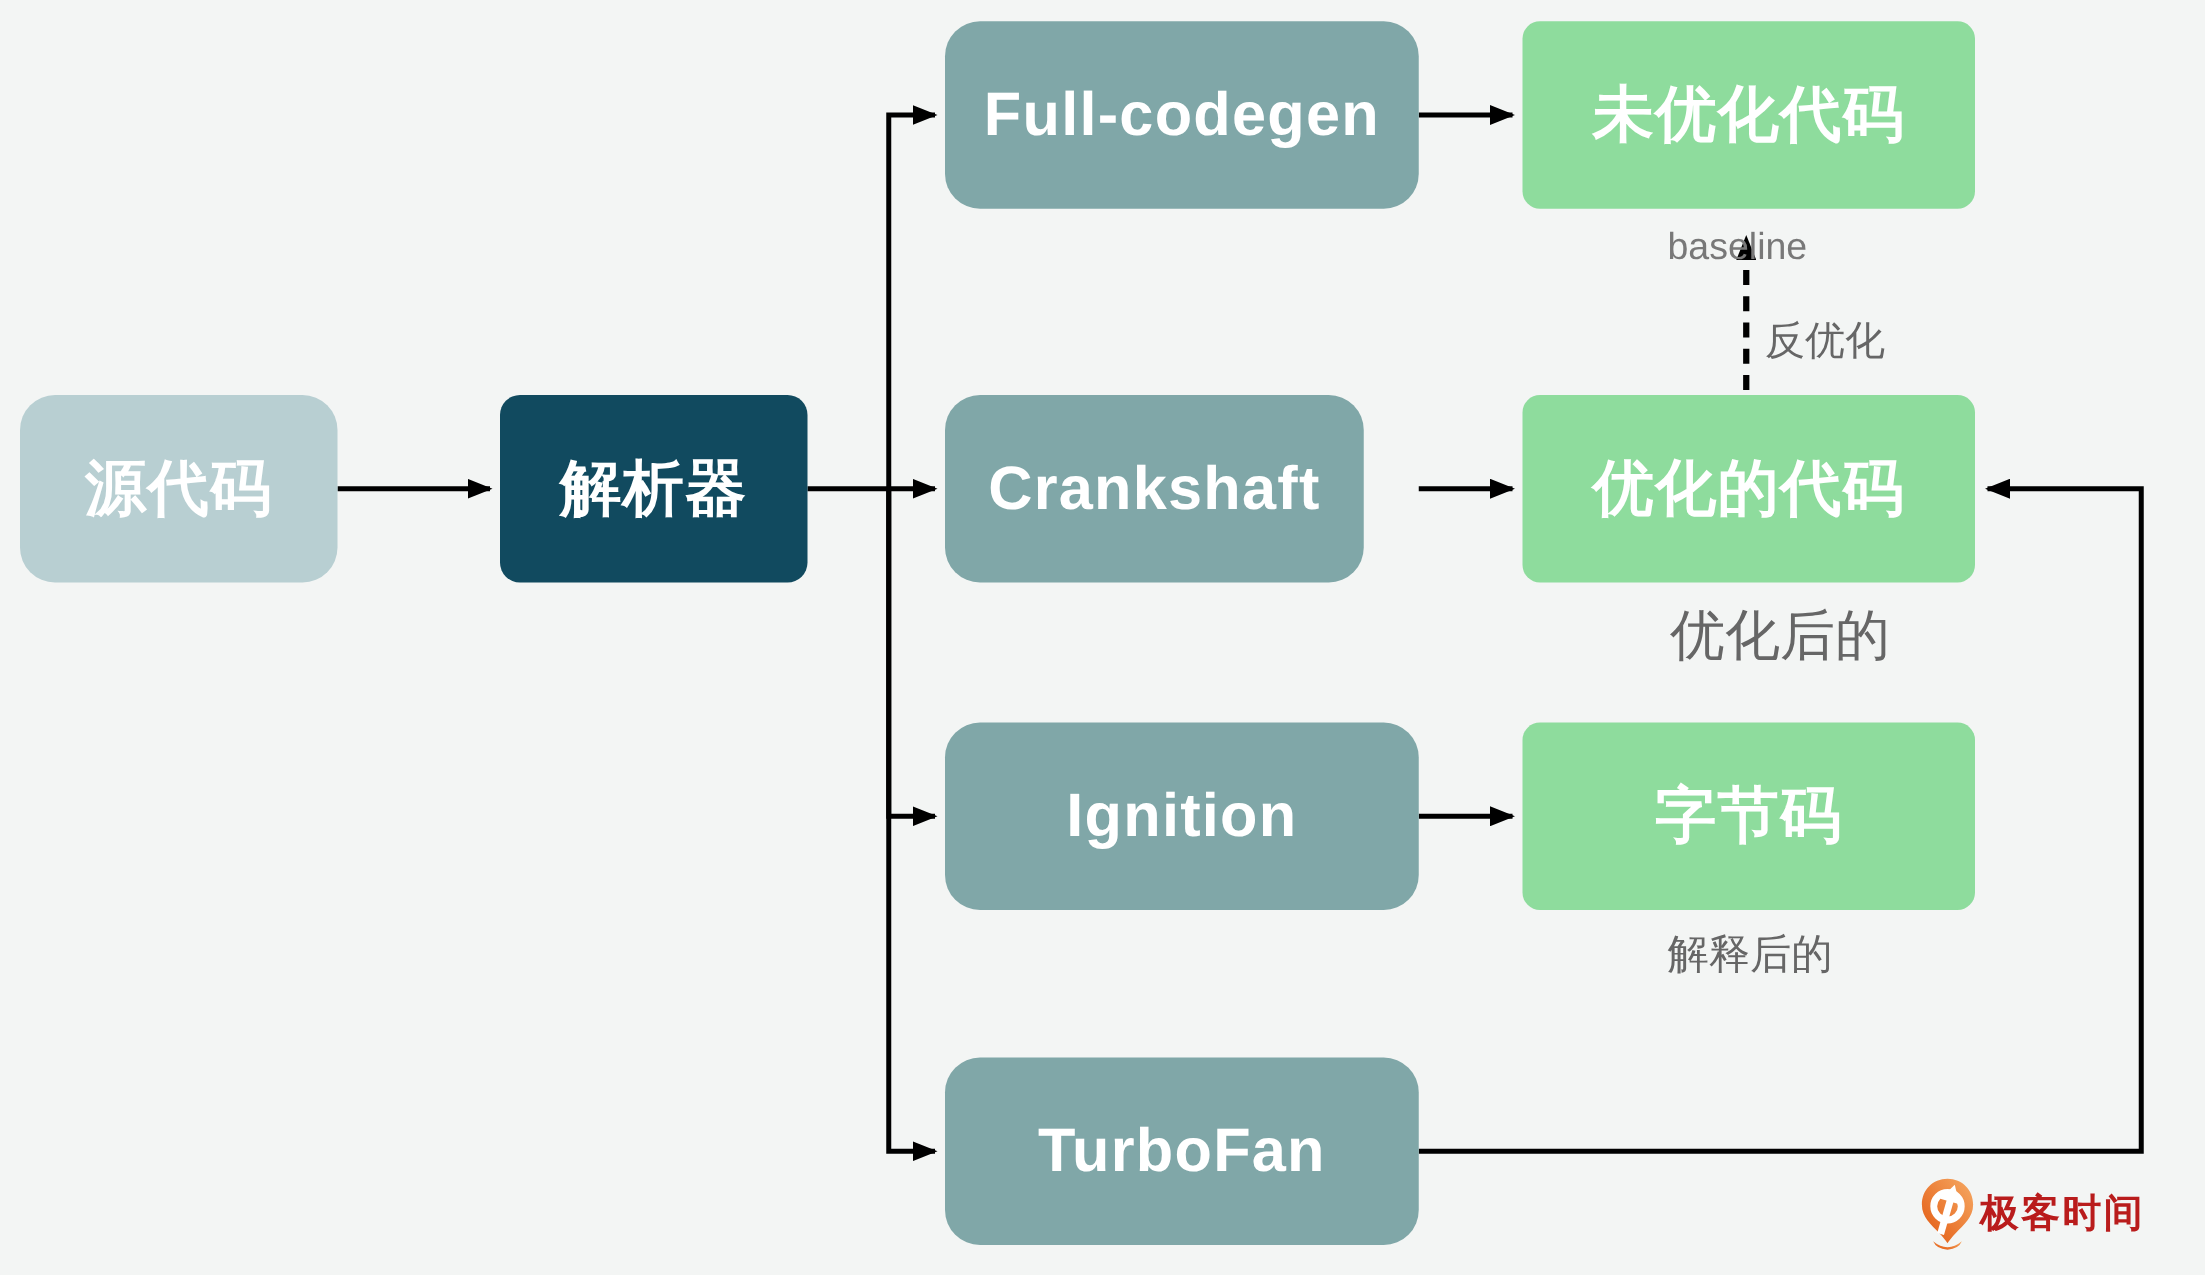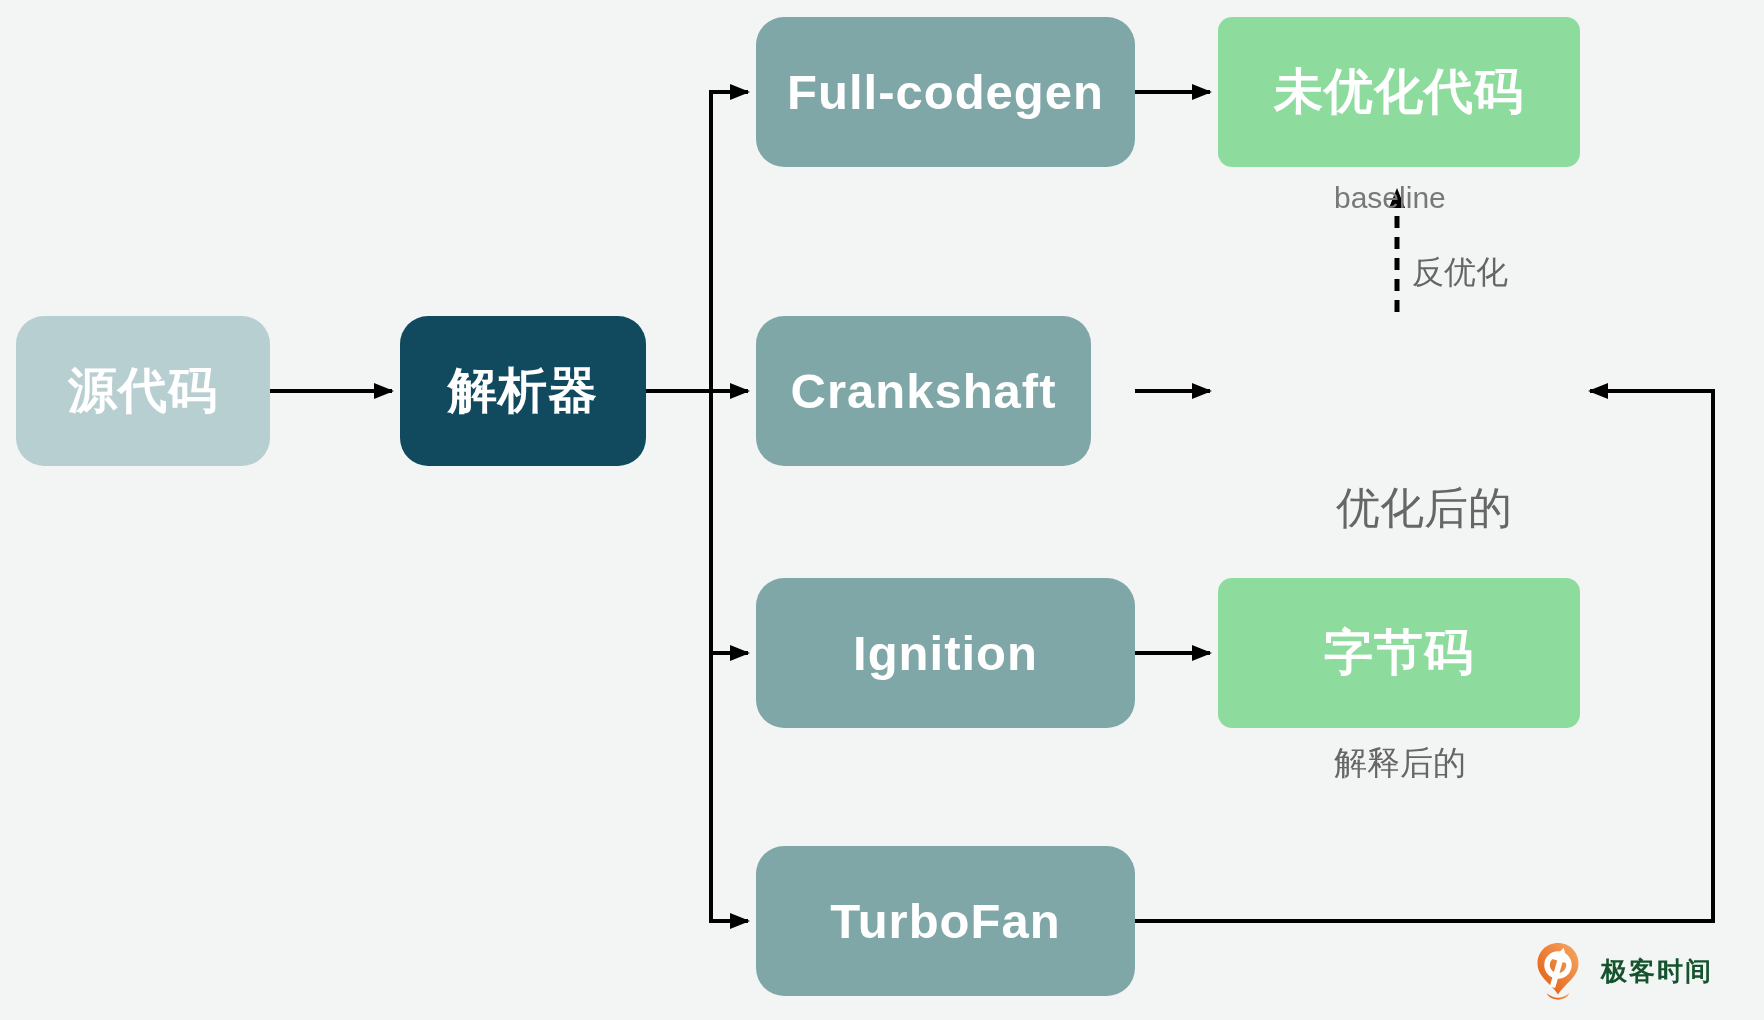--- a/index.html
+++ b/index.html
@@ -8,33 +8,33 @@
     position:relative;width:1764px;height:1020px;
     background:#f3f5f4;overflow:hidden;
   }
   .arrow-layer{position:absolute;left:0;top:0;width:1764px;height:1020px;}
   .node{
     position:absolute;border-radius:28px;
     display:flex;align-items:center;justify-content:center;
     color:#ffffff;font-weight:bold;font-size:49px;letter-spacing:1px;
   }
   .node-source{background:#b8cfd2;}
-  .node-parser{background:#114a5f;}
+  .node-parser{background:#114a5f;border-radius:16px;}
   .node-engine{background:#80a7a8;}
   .node-output{background:#8edc9d;border-radius:14px;}
   .annotation{
     position:absolute;color:#666666;font-size:32px;white-space:nowrap;
   }
   .annotation-en{color:#787878;font-size:30px;}
   .logo{
     position:absolute;left:1536px;top:942px;height:58px;
     display:flex;align-items:center;
   }
   .logo-text{
-    color:#14532d;font-size:26px;font-weight:600;margin-left:21px;
+    color:#b91c1c;font-size:31px;font-weight:600;margin-left:4px;
     letter-spacing:2px;
   }
 </style>
 </head>
 <body>
 
 <div class="canvas">
 
   <svg class="arrow-layer" width="1764" height="1020" viewBox="0 0 1764 1020">
     <defs>
@@ -77,20 +77,23 @@
   </div>
 
   <div class="node node-engine" style="left:756px;top:846px;width:379px;height:150px;">
     <span>TurboFan</span>
   </div>
 
   <div class="node node-output" style="left:1218px;top:17px;width:362px;height:150px;">
     <span>未优化代码</span>
   </div>
 
+  <div class="node node-output" style="left:1218px;top:316px;width:362px;height:150px;">
+    <span>优化的代码</span>
+  </div>
 
   <div class="node node-output" style="left:1218px;top:578px;width:362px;height:150px;">
     <span>字节码</span>
   </div>
 
   <div class="annotation annotation-en" style="left:1334px;top:181px;">baseline</div>
 
   <div class="annotation" style="left:1412px;top:251px;">反优化</div>
 
   <div class="annotation" style="left:1336px;top:479px;font-size:44px;">优化后的</div>

